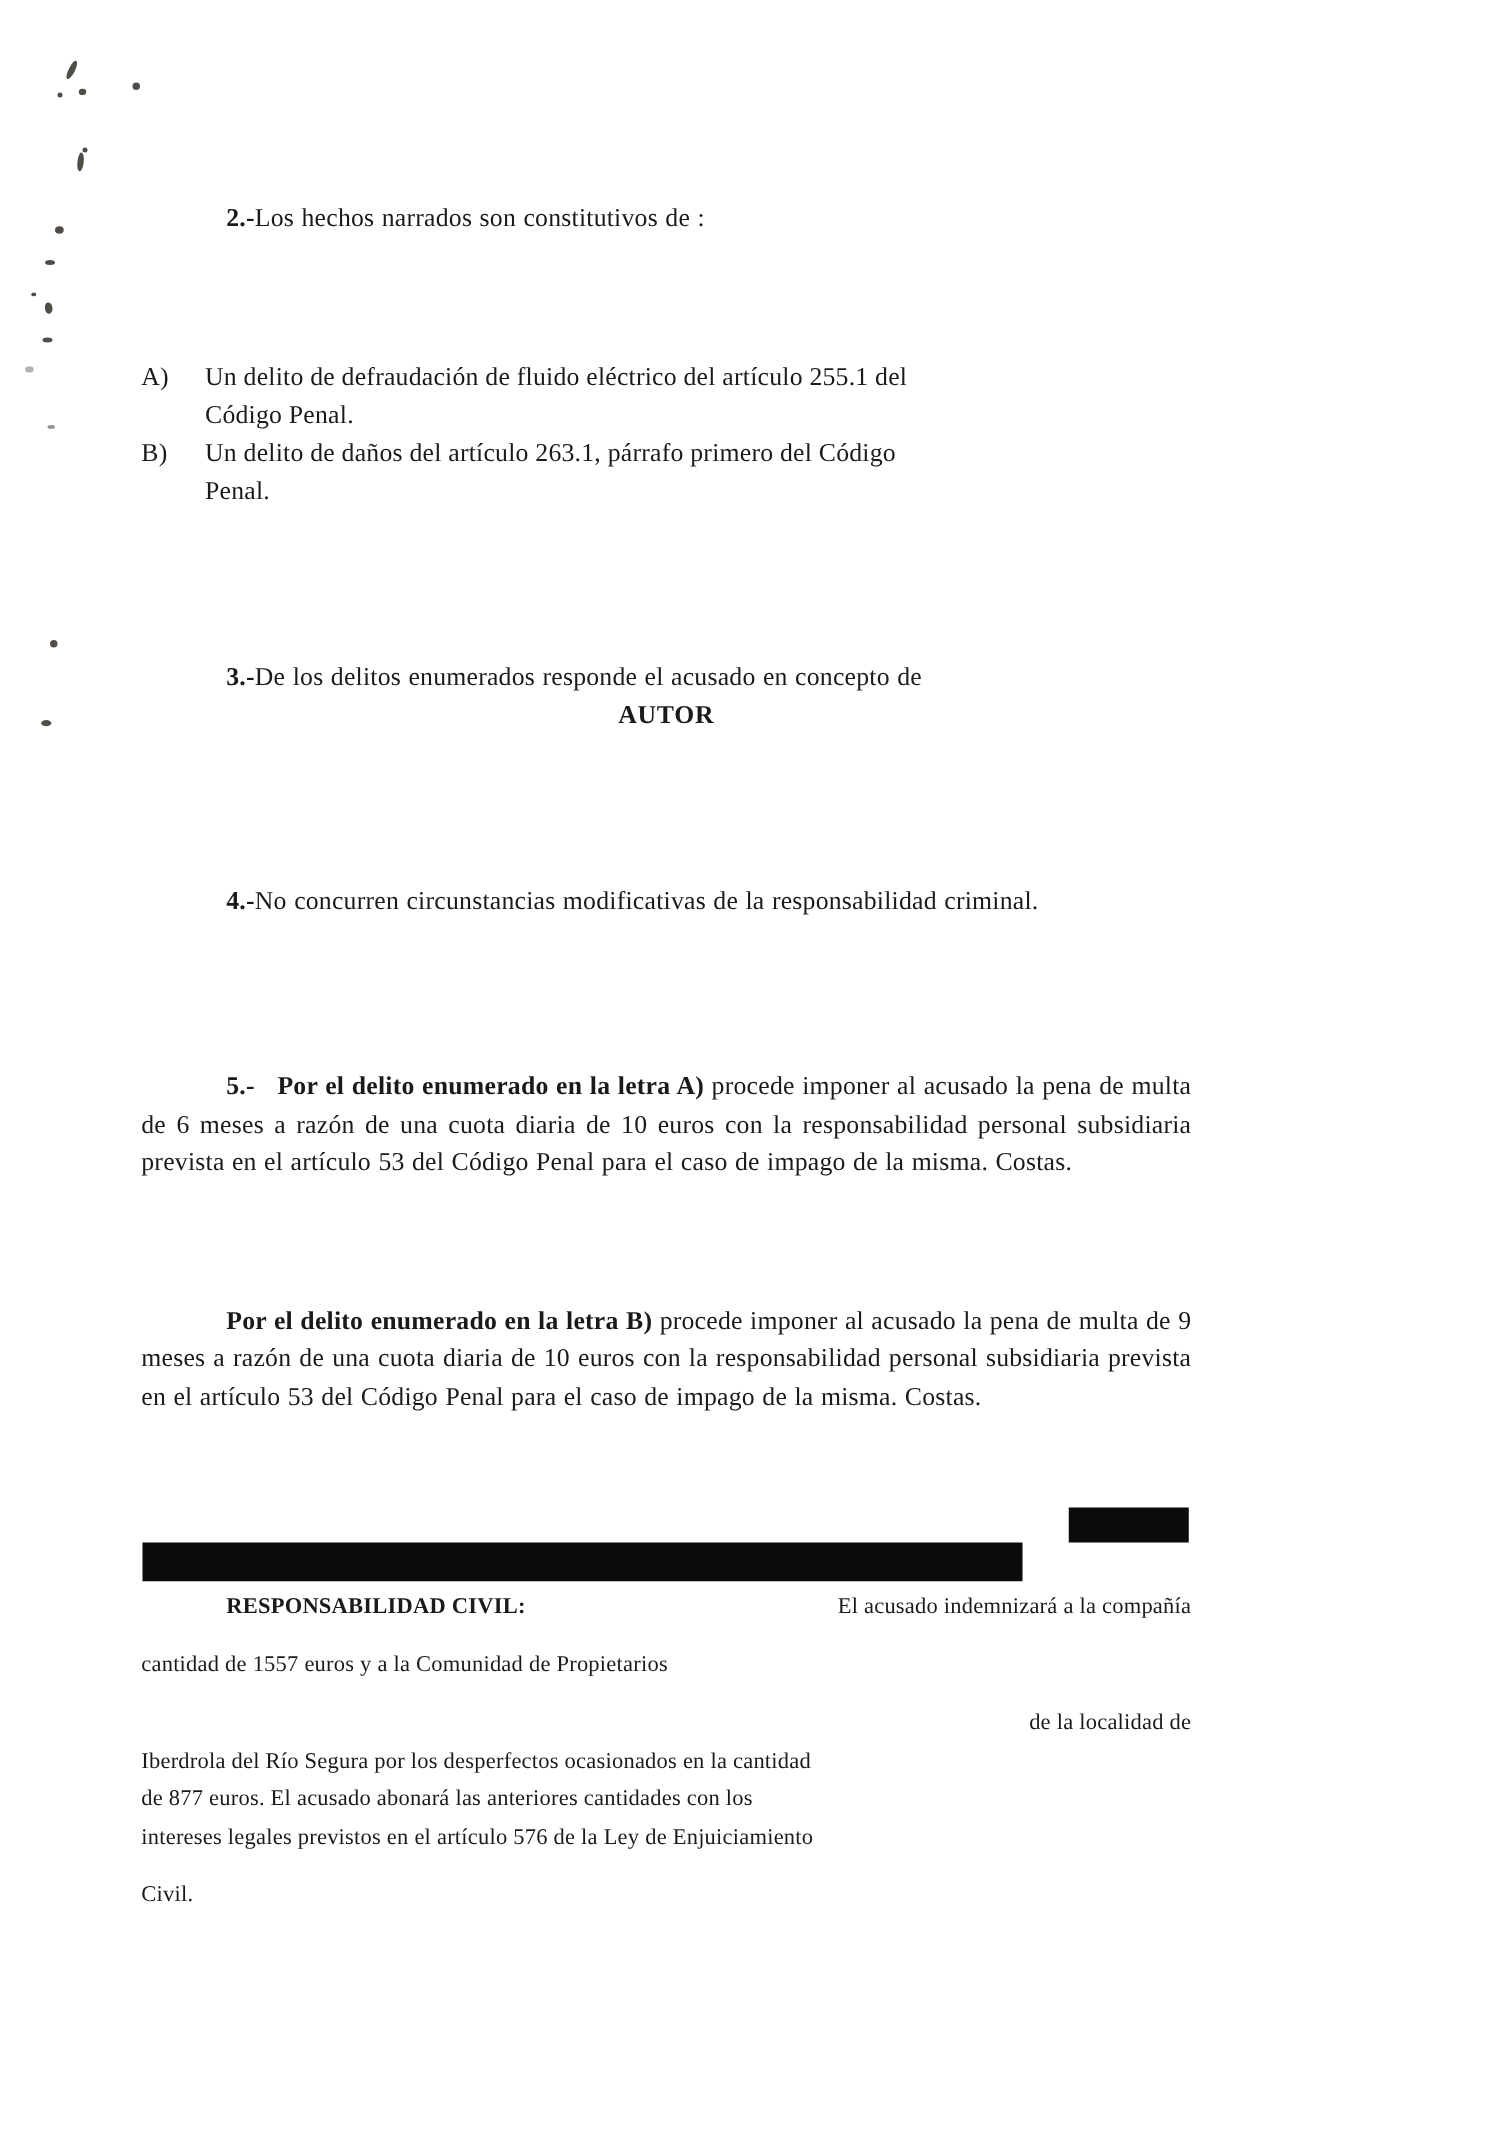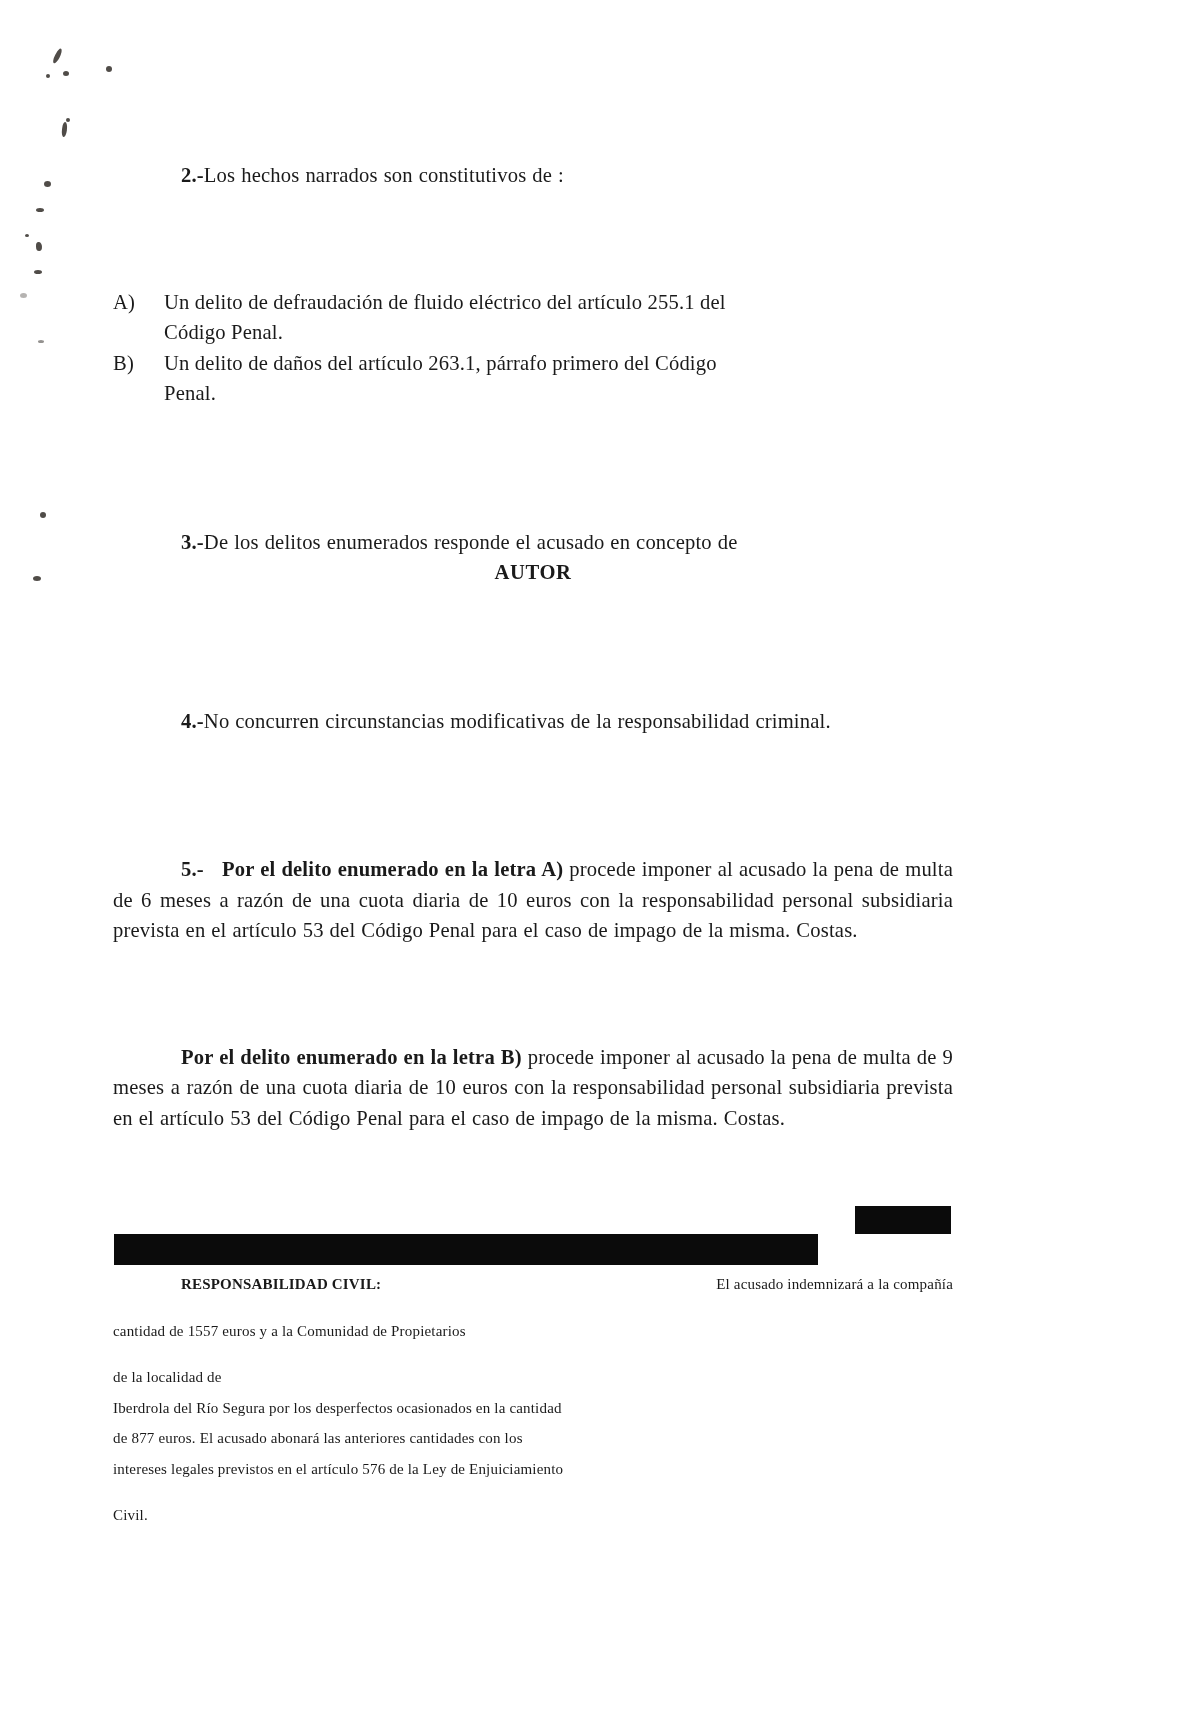--- a/index.html
+++ b/index.html
@@ -79,21 +79,21 @@
 
   
   .redaction {
     position: absolute;
     background: #0b0b0b;
   }
 
   
   .lines { }
   .lines .ln {
-    font-size: 15px;
+    font-size: 18px;
     line-height: 30.5px;
     letter-spacing: .18px;
     display: flex;
     justify-content: space-between;
     white-space: nowrap;
   }
   .lines .ln.last { display: block; margin-top: 16px; }
   .lines .ln > span { display: inline-block; }
 </style>
 </head>
@@ -172,21 +172,21 @@
       <div class="ln" style="padding-left:68px;">
         <span class="b">RESPONSABILIDAD CIVIL:</span>
         <span>El acusado indemnizará a la compañía</span>
       </div>
 
 
       <div class="ln last">
         <span>cantidad de  1557 euros y a la Comunidad de Propietarios</span>
       </div>
 
-      <div class="ln last" style="">
+      <div class="ln last" style="text-align:right;">
         <span>de la localidad de</span>
       </div>
 
       <div class="ln">
         <span>Iberdrola del Río Segura por los desperfectos ocasionados en la cantidad</span>
       </div>
 
       <div class="ln">
         <span>de 877 euros. El acusado abonará las anteriores cantidades con los</span>
       </div>

